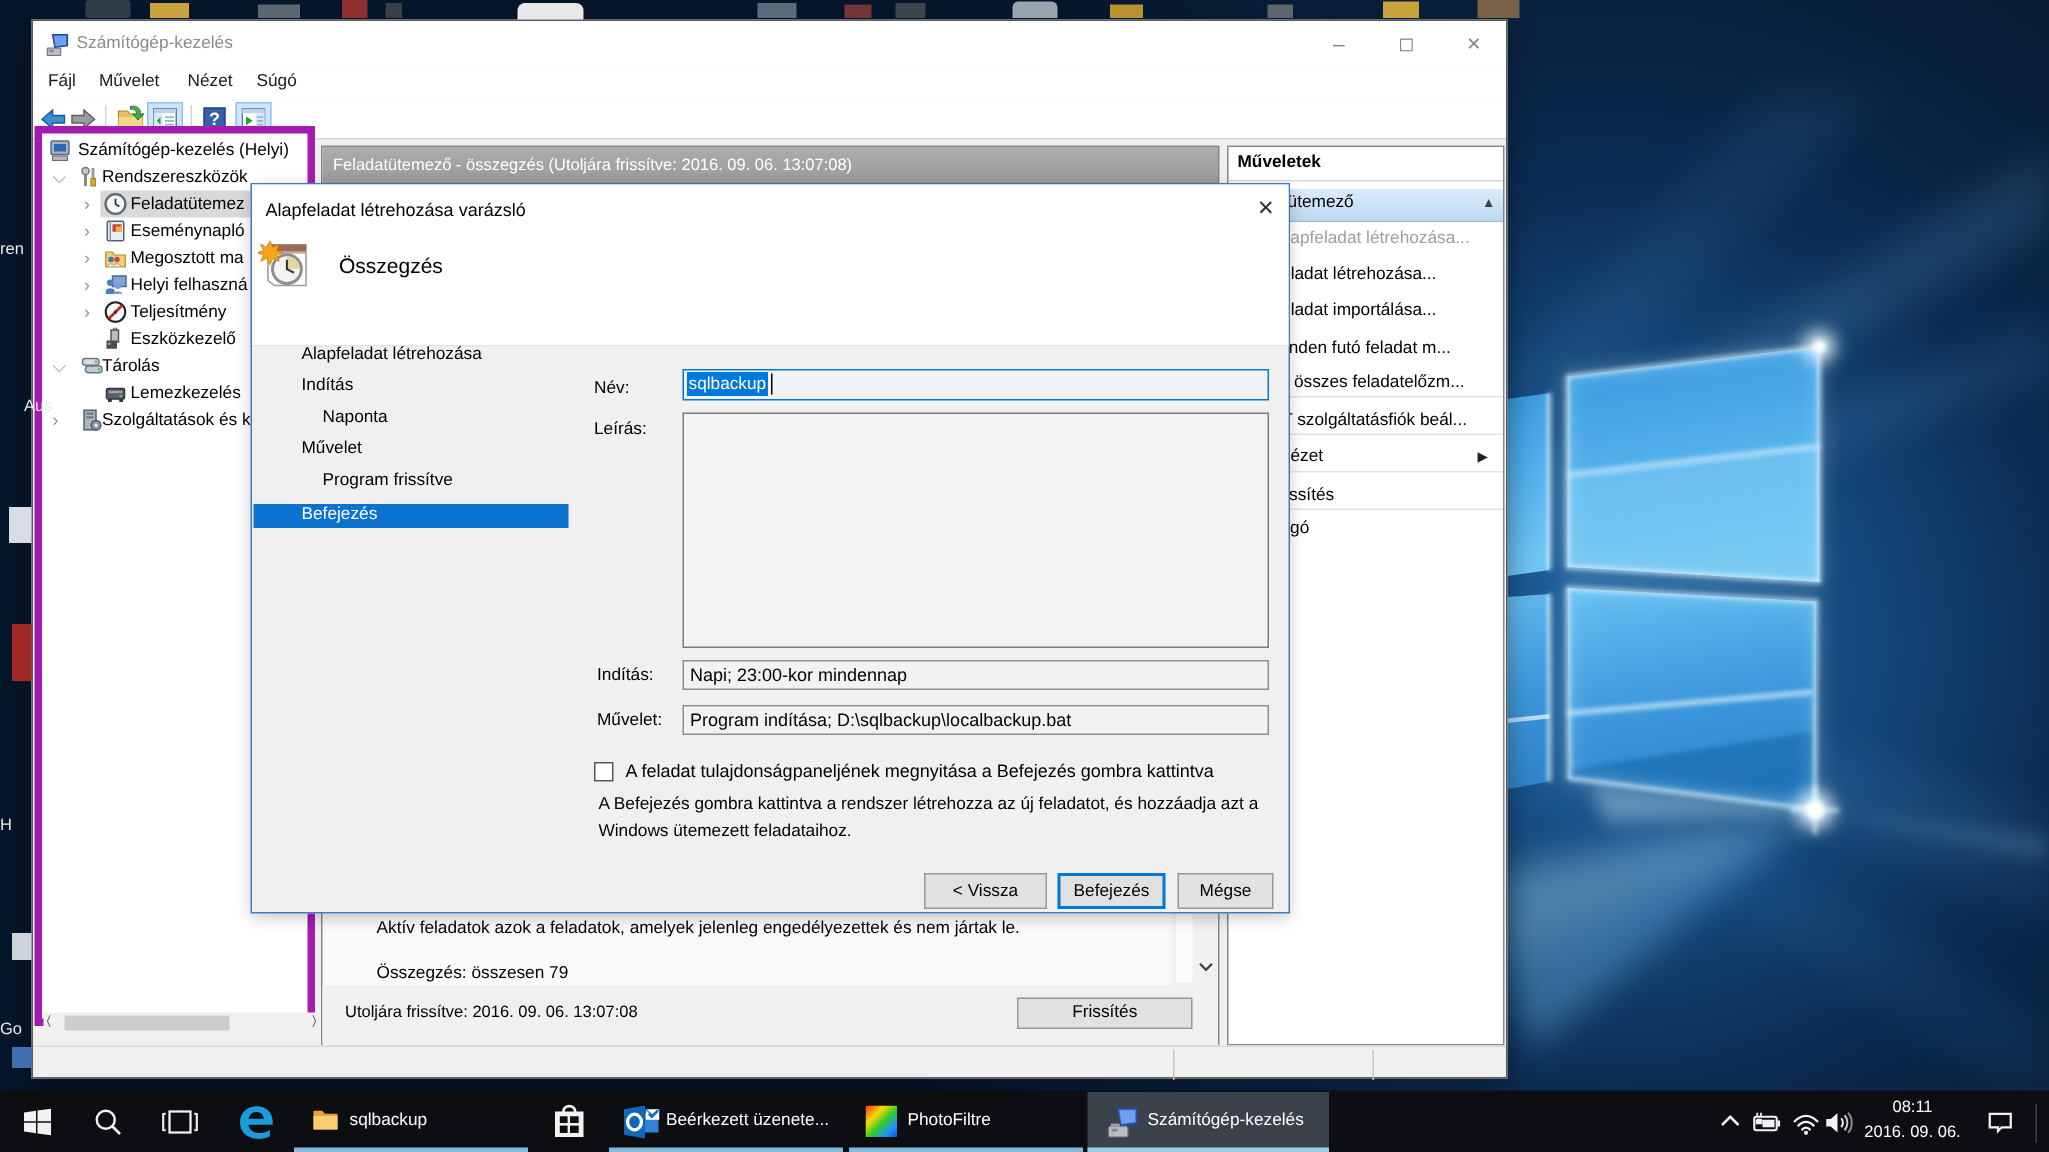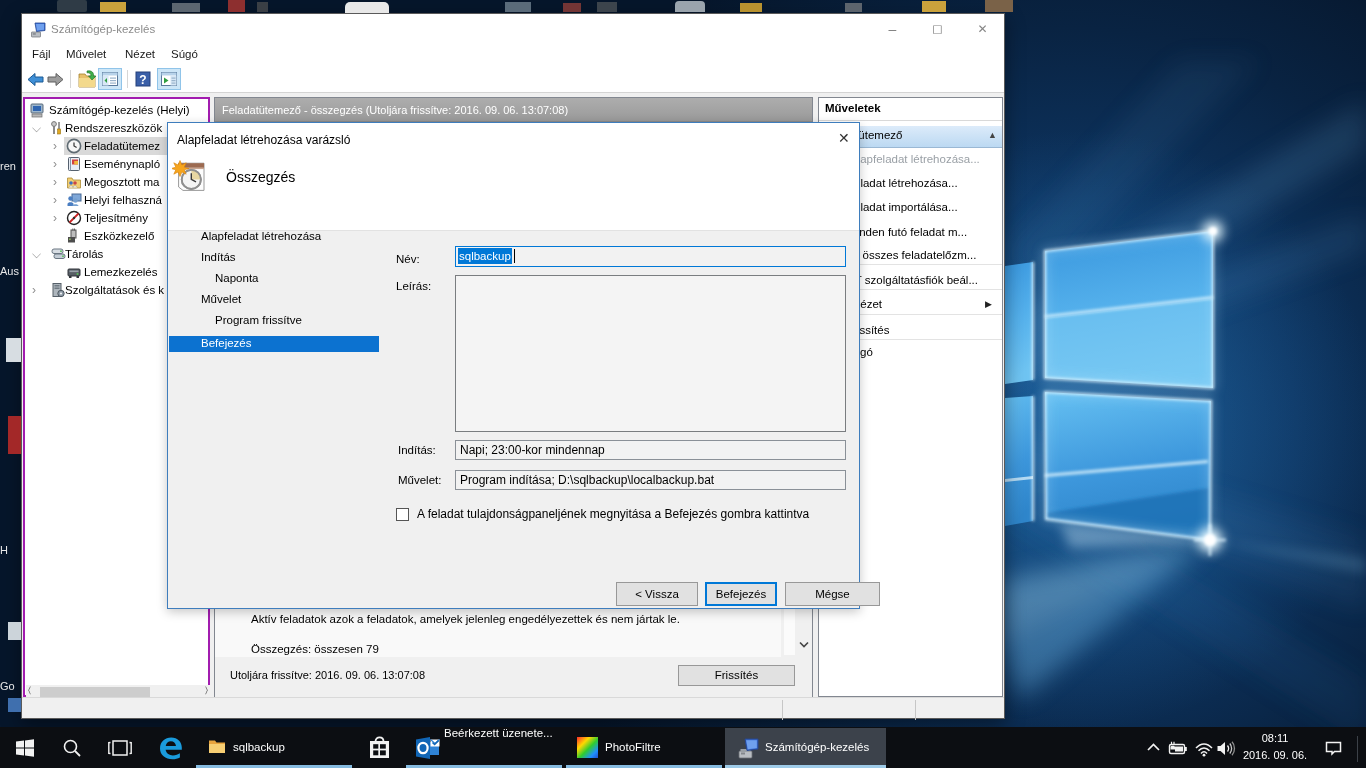--- a/index.html
+++ b/index.html
@@ -14,21 +14,21 @@
        box-shadow:0 6px 18px rgba(0,0,0,.4);}
   #titlebar{left:0;top:0;width:982px;height:31px;background:#fff;}
   #title-text{left:29px;top:9px;color:#8b8b8b;}
   .capbtn{top:0;width:45px;height:30px;text-align:center;color:#848484;font-size:10px;line-height:30px;}
   #menubar{left:0;top:31px;width:982px;height:22px;background:#fff;color:#1a1a1a;}
   .menuitem{top:3px;}
   #toolbar{left:0;top:53px;width:982px;height:26px;background:#fff;border-bottom:1px solid #d4d4d4;box-sizing:border-box;}
   .tsep{top:3px;width:1px;height:18px;background:#d6d6d6;}
   .tglbox{top:1px;width:24px;height:22px;background:#cde6f7;border:1px solid #90c4e9;box-sizing:border-box;}
   
-  #treepane{left:1px;top:83px;width:187px;height:600px;background:#fff;border:2px solid #a21caf;box-sizing:border-box;}
+  #treepane{left:1px;top:70px;width:187px;height:600px;background:#fff;border:5px solid #a21caf;box-sizing:border-box;}
   #centerpane{left:192px;top:83px;width:599px;height:600px;background:#f9f9f9;border:1px solid #828790;box-sizing:border-box;}
   #rightpane{left:796px;top:83px;width:185px;height:600px;background:#fff;border:1px solid #828790;box-sizing:border-box;}
   #statusbar{left:0;top:683px;width:982px;height:21px;background:#f0f0f0;border-top:1px solid #d9d9d9;box-sizing:border-box;}
   .treerow{left:0;width:185px;height:18px;line-height:18px;white-space:nowrap;}
   .chev{color:#8f8f8f;font-size:12px;top:0px;}
   
   #cheader{left:0;top:0;width:597px;height:24px;background:linear-gradient(#adadad,#9a9a9a);color:#fff;line-height:24px;font-size:11px;
            border-bottom:1px solid #8a8a8a;box-sizing:border-box;}
   
   .arow{left:0;width:183px;height:24px;line-height:24px;white-space:nowrap;overflow:hidden;}
@@ -393,24 +393,25 @@
     <span class="abs" style="left:2px;top:1px;background:#0078d7;color:#fff;padding:0 1px;line-height:16px;">sqlbackup</span>
       <span class="abs" style="left:58px;top:2px;width:1px;height:14px;background:#000;"></span>
   </div>
   <div class="abs" style="left:287px;top:152px;width:391px;height:157px;background:#f4f4f4;border:1px solid #7a7d80;box-sizing:border-box;"></div>
   <div class="abs" style="left:230px;top:321px;">Indítás:</div>
   <div class="rofield abs" style="left:287px;top:317px;width:391px;height:20px;">Napi; 23:00-kor mindennap</div>
   <div class="abs" style="left:230px;top:351px;">Művelet:</div>
   <div class="rofield abs" style="left:287px;top:347px;width:391px;height:20px;">Program indítása; D:\sqlbackup\localbackup.bat</div>
   <div class="abs" style="left:228px;top:385px;width:13px;height:13px;background:#fff;border:1px solid #555;box-sizing:border-box;"></div>
   <div class="abs" style="left:249px;top:384px;font-size:12px;">A feladat tulajdonságpaneljének megnyitása a Befejezés gombra kattintva</div>
+  <div class="abs" style="left:231px;top:404px;line-height:18px;">A Befejezés gombra kattintva a rendszer létrehozza az új feladatot, és hozzáadja azt a<br>Windows ütemezett feladataihoz.</div>
 
   <div class="btn abs" style="left:448px;top:459px;width:82px;height:24px;line-height:22px;">&lt; Vissza</div>
   <div class="btn abs" style="left:537px;top:459px;width:72px;height:24px;line-height:20px;border:2px solid #0078d7;">Befejezés</div>
-  <div class="btn abs" style="left:617px;top:459px;width:95px;height:24px;line-height:22px;">Mégse</div>
+  <div class="btn abs" style="left:617px;top:459px;width:64px;height:24px;line-height:22px;">Mégse</div>
 </div>
 
 <div id="taskbar" class="abs">
   <svg class="abs" style="left:16px;top:12px;" width="18" height="18" viewBox="0 0 18 18" fill="#f2f2f2">
     <polygon points="0,2.6 8,1.5 8,8.5 0,8.5"></polygon>
       <polygon points="9,1.4 18,0.2 18,8.5 9,8.5"></polygon>
     <polygon points="0,9.5 8,9.5 8,16.5 0,15.4"></polygon>
       <polygon points="9,9.5 18,9.5 18,17.8 9,16.6"></polygon>
   </svg>
   <svg class="abs" style="left:62px;top:11px;" width="20" height="20" viewBox="0 0 20 20">
@@ -442,21 +443,21 @@
       <rect x="5.6" y="13.8" width="13.8" height="1.2" fill="#f2f2f2"></rect>
   </svg>
   <svg class="abs" style="left:416px;top:10px;" width="24" height="22" viewBox="0 0 24 22">
     <polygon points="0,2.5 14,0 14,22 0,19.5" fill="#1166b6"></polygon>
     <rect x="14" y="5" width="9" height="13" fill="#2f83d6"></rect>
     <ellipse cx="7" cy="11" rx="4.6" ry="5.2" fill="none" stroke="#fff" stroke-width="2.2"></ellipse>
     <rect x="14.5" y="2.5" width="9" height="7" fill="#fff"></rect>
     <path d="M14.5 2.5 L19 6.5 L23.5 2.5" fill="none" stroke="#2f83d6" stroke-width="1.1"></path>
     <path d="M16.5 5.5 L18.6 7.5 L22.5 3.6" fill="none" stroke="#1166b6" stroke-width="1.6"></path>
   </svg>
-  <span class="tbtext abs" style="left:444px;top:0;">Beérkezett üzenete...</span>
+  <span class="tbtext abs" style="left:444px;top:14px;">Beérkezett üzenete...</span>
   <div class="uline abs" style="left:406px;width:156px;"></div>
   <svg class="abs" style="left:577px;top:10px;" width="21" height="21" viewBox="0 0 21 21">
     <defs>
         <linearGradient id="pf" x1="0" y1="0" x2="1" y2="1">
       <stop offset="0" stop-color="#ff2a2a"></stop>
           <stop offset="0.3" stop-color="#ffd800"></stop>
       <stop offset="0.55" stop-color="#2fcc2f"></stop>
           <stop offset="0.8" stop-color="#1f8fff"></stop>
       <stop offset="1" stop-color="#1f4fd0"></stop>
         </linearGradient>
@@ -514,20 +515,20 @@
   <div class="abs" style="left:345px;top:2px;width:44px;height:11px;background:#e8e8e8;border-radius:5px 5px 0 0;"></div>
   <div class="abs" style="left:505px;top:2px;width:26px;height:10px;background:#5a6b7a;"></div>
   <div class="abs" style="left:563px;top:3px;width:18px;height:9px;background:#733535;"></div>
   <div class="abs" style="left:597px;top:2px;width:20px;height:10px;background:#3c444c;"></div>
   <div class="abs" style="left:675px;top:1px;width:30px;height:11px;background:#9aa4ad;border-radius:4px 4px 0 0;"></div>
   <div class="abs" style="left:740px;top:3px;width:22px;height:9px;background:#b8922f;"></div>
   <div class="abs" style="left:845px;top:3px;width:17px;height:9px;background:#5c646d;"></div>
   <div class="abs" style="left:922px;top:1px;width:24px;height:11px;background:#caa23c;"></div>
   <div class="abs" style="left:985px;top:0px;width:28px;height:12px;background:#7a6248;"></div>
   <div class="abs" style="left:0px;top:160px;color:#e8e8e8;font-size:11px;">ren</div>
-  <div class="abs" style="left:0px;top:265px;color:#e8e8e8;font-size:11px;">Aus</div>
+  <div class="abs" style="left:0px;top:265px;color:#e8e8e8;font-size:11px;padding-left:16px;">Aus</div>
   <div class="abs" style="left:6px;top:338px;width:15px;height:24px;background:#d7dde2;"></div>
   <div class="abs" style="left:8px;top:416px;width:13px;height:38px;background:#a32828;"></div>
   <div class="abs" style="left:0px;top:544px;color:#e8e8e8;font-size:11px;">H</div>
   <div class="abs" style="left:8px;top:622px;width:13px;height:18px;background:#ccd4da;"></div>
   <div class="abs" style="left:0px;top:680px;color:#e8e8e8;font-size:11px;">Go</div>
   <div class="abs" style="left:8px;top:698px;width:13px;height:14px;background:#3f6fae;"></div>
 </div>
 
 </body></html>

